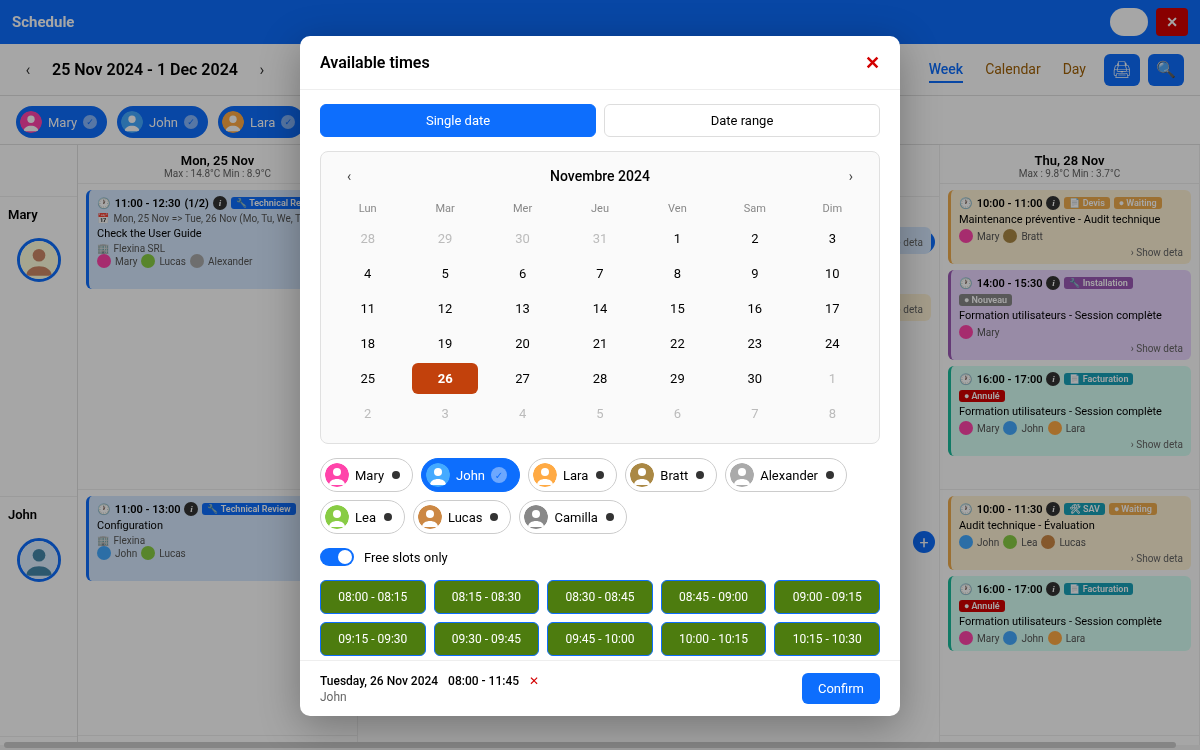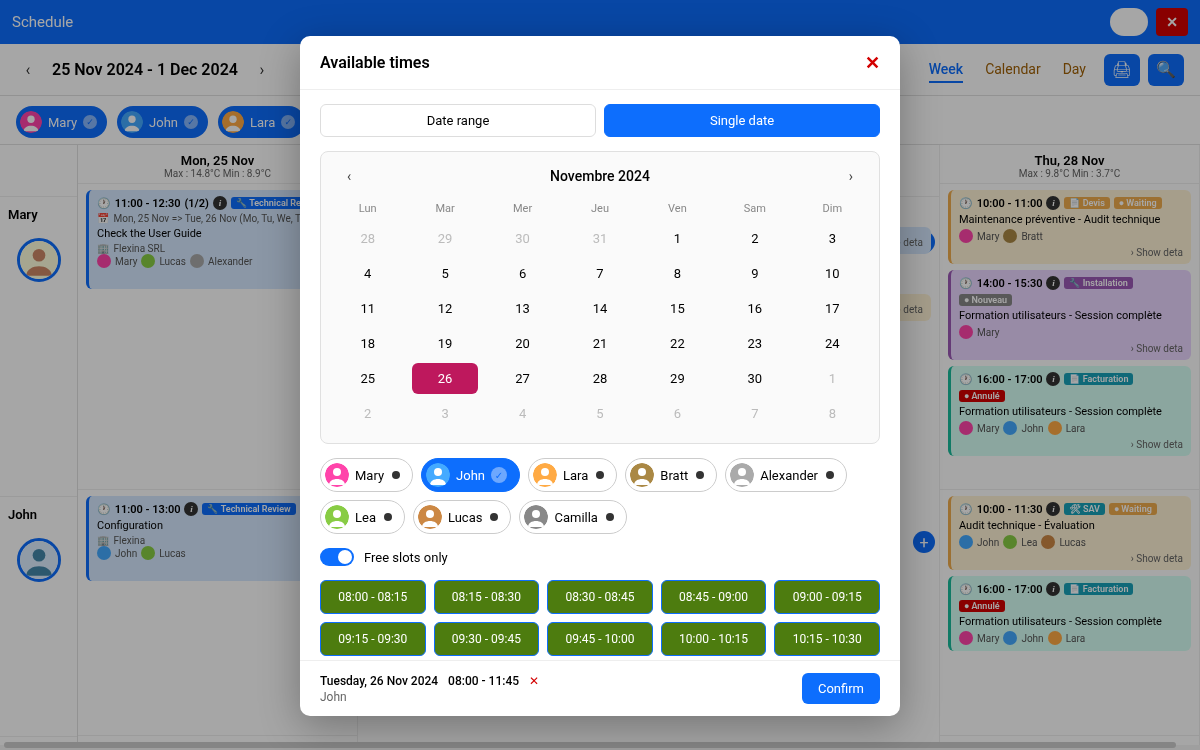--- a/index.html
+++ b/index.html
@@ -1,20 +1,20 @@
 <!DOCTYPE html>
 <html><head>
 <meta charset="utf-8">
 <style>
 * { box-sizing: border-box; margin: 0; padding: 0; font-family: -apple-system, BlinkMacSystemFont, "Segoe UI", Roboto, sans-serif; }
 body { background: #f5f5f5; width: 1200px; height: 750px; overflow: hidden; position: relative; }
 
 
 .topbar { background: #0d6efd; height: 44px; display: flex; align-items: center; justify-content: space-between; padding: 0 12px; color: #fff; }
-.topbar-title { font-weight: 400; font-size: 15px; }
+.topbar-title { font-weight: 700; font-size: 15px; }
 .topbar-actions { display: flex; gap: 8px; align-items: center; }
 .gear-btn { background: #fff; border-radius: 18px; width: 38px; height: 28px; display: flex; align-items: center; justify-content: center; cursor: pointer; }
 .close-app-btn { background: #d30000; width: 32px; height: 28px; border-radius: 4px; display: flex; align-items: center; justify-content: center; cursor: pointer; color:#fff; font-weight:bold; font-size:14px;}
 
 
 .toolbar { background: #fff; height: 52px; display: flex; align-items: center; justify-content: space-between; padding: 0 16px; border-bottom: 1px solid #e0e0e0; }
 .toolbar-left { display: flex; align-items: center; gap: 12px; }
 .nav-arrow { width: 24px; height: 24px; display: flex; align-items: center; justify-content: center; cursor: pointer; color: #333; }
 .date-range { font-weight: 600; font-size: 16px; }
 .toolbar-right { display: flex; align-items: center; gap: 18px; margin-left: 16px; }
@@ -72,21 +72,21 @@
 .mode-tab.active { background: #0d6efd; color: #fff; border-color: #0d6efd; }
 
 .calendar-box { border: 1px solid #e0e0e0; border-radius: 8px; padding: 12px 8px; background:#fafafa;}
 .cal-nav { display: flex; align-items: center; justify-content: space-between; padding: 0 10px 8px; }
 .cal-month { font-weight: 500; font-size: 14px; }
 .cal-arrow { cursor: pointer; padding: 4px 8px; font-size: 14px; color:#444;}
 .cal-grid { display: grid; grid-template-columns: repeat(7, 1fr); text-align: center; }
 .cal-dow { font-size: 11px; color: #888; padding: 6px 0; }
 .cal-day { padding: 8px 0; font-size: 13px; cursor: pointer; border-radius: 6px; margin: 2px 6px; }
 .cal-day.muted { color: #bbb; }
-.cal-day.selected { background: #be185d; color: #fff; font-weight:400;}
+.cal-day.selected { background: #c2410c; color: #fff; font-weight:700;}
 
 .modal-people { display: flex; flex-wrap: wrap; gap: 8px; margin: 14px 0; }
 .mp-chip { display: flex; align-items: center; gap: 6px; border: 1px solid #ccc; border-radius: 20px; padding: 4px 12px 4px 4px; font-size: 13px; cursor: pointer; }
 .mp-chip.selected { background: #0d6efd; color: #fff; border-color: #0d6efd; }
 .mp-av { width: 24px; height: 24px; border-radius: 50%; }
 .mp-dot { width: 8px; height: 8px; border-radius: 50%; background: #333; margin-left: 2px; }
 .mp-check { width:16px; height:16px; border-radius:50%; background:rgba(255,255,255,0.4); display:none; align-items:center; justify-content:center; font-size:10px; color:#0d6efd;}
 .mp-chip.selected .mp-check{display:inline-flex;}
 
 .free-toggle-row { display: flex; align-items: center; gap: 10px; margin: 10px 0 14px; font-size: 13px; }
@@ -339,22 +339,22 @@
 <div class="scrollbar-bottom"></div>
 
 <div class="overlay">
   <div class="modal">
     <div class="modal-header">
       <div class="modal-title">Available times</div>
       <div class="modal-close">✕</div>
     </div>
     <div class="modal-body">
       <div class="mode-tabs">
+        <div class="mode-tab active">Single date</div>
         <div class="mode-tab">Date range</div>
-        <div class="mode-tab active">Single date</div>
       </div>
       <div class="calendar-box">
         <div class="cal-nav">
           <div class="cal-arrow">‹</div>
           <div class="cal-month">Novembre 2024</div>
           <div class="cal-arrow">›</div>
         </div>
         <div class="cal-grid" id="cal-grid">
             <div class="cal-dow">Lun</div>
             <div class="cal-dow">Mar</div>

